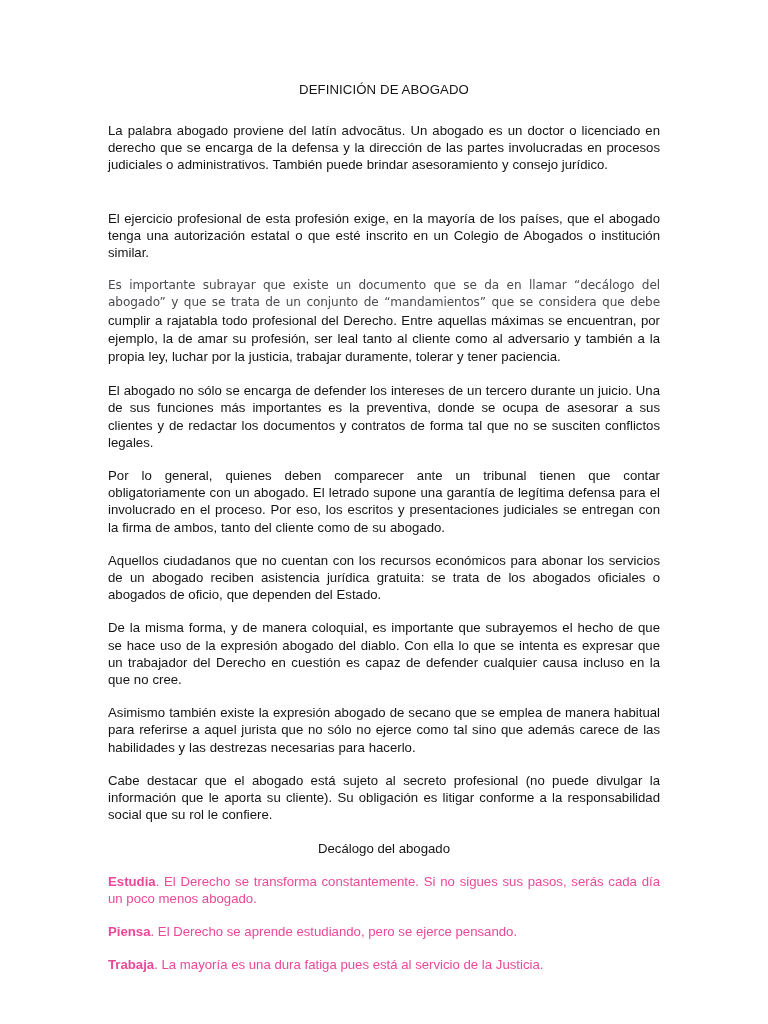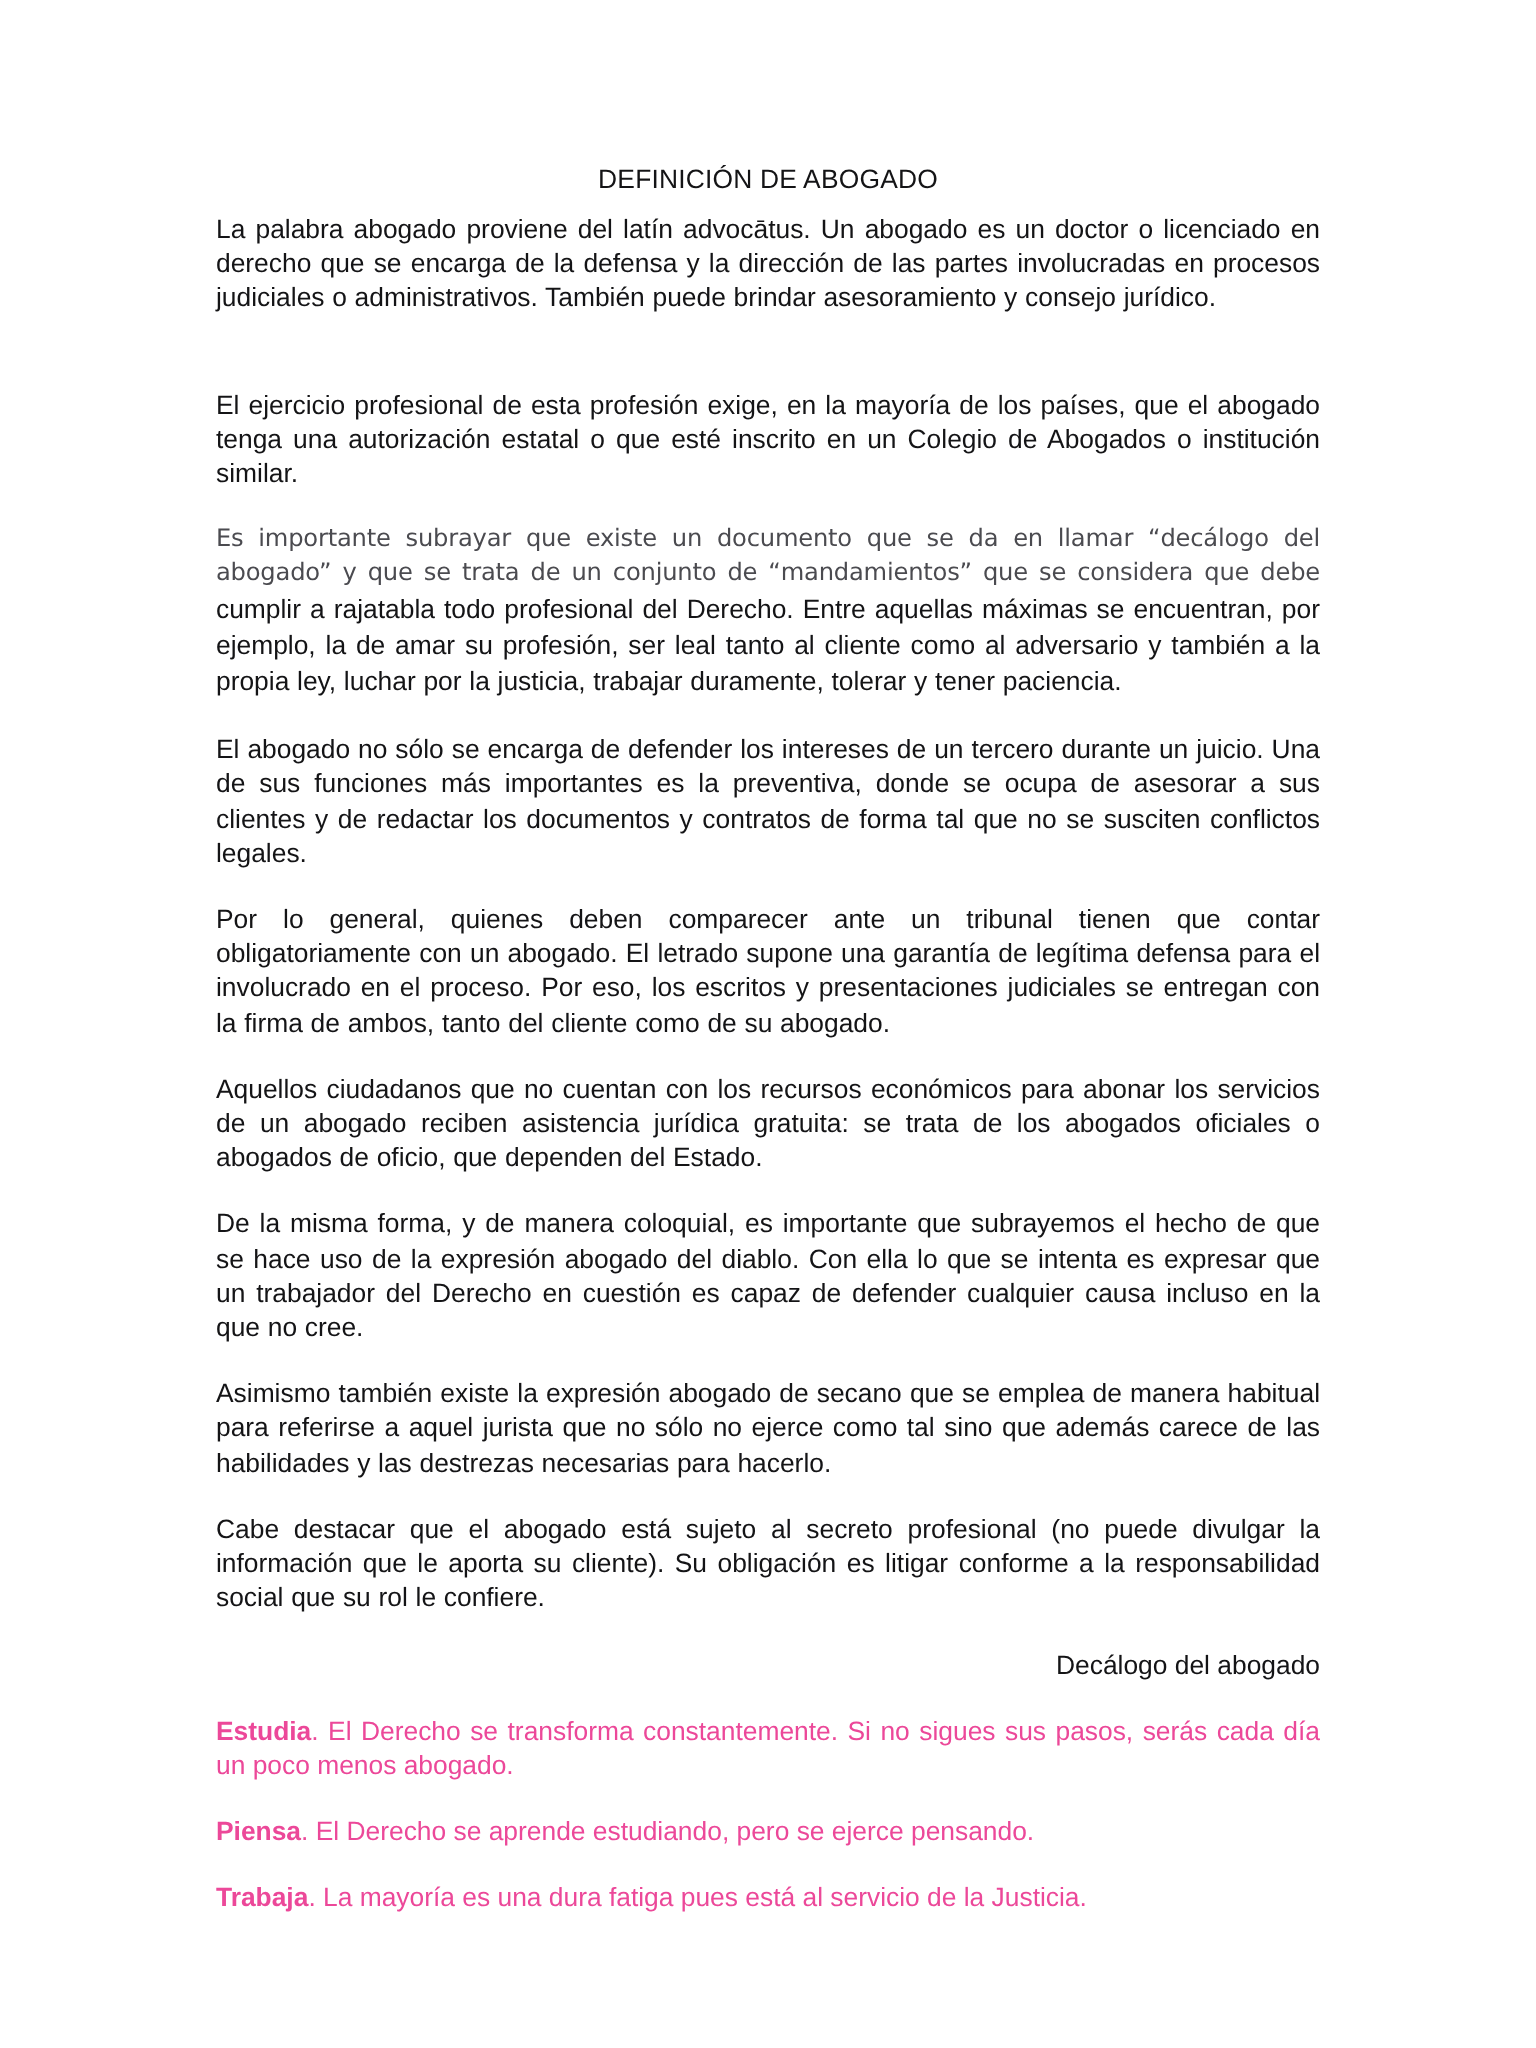--- a/index.html
+++ b/index.html
@@ -30,21 +30,21 @@
     left: 108px;
     top: 81px;
     width: 552px;
   }
 
   .doc-title {
     font-size: 13.2px;
     line-height: 17px;
     text-align: center;
     font-weight: normal;
-    margin: 0 0 8px 0;
+    margin: 0 0 24px 0;
     letter-spacing: 0.1px;
     color: #141416;
   }
 
   p.para {
     font-size: 13.2px;
     line-height: 17.2px;
     text-align: justify;
     text-justify: inter-word;
     margin: 0 0 16px 0;
@@ -69,21 +69,21 @@
   p.para.pasted .tail {
     font-family: "Liberation Sans", sans-serif;
     font-size: 13.2px;
     color: #141416;
     letter-spacing: 0;
   }
 
   p.heading-plain {
     font-size: 13.2px;
     line-height: 17.2px;
-    text-align: right;
+    text-align: center;
     margin: 0 0 16px 0;
     color: #141416;
   }
 
   p.commandment {
     font-size: 13.2px;
     line-height: 17.2px;
     text-align: justify;
     text-justify: inter-word;
     margin: 0 0 16px 0;

